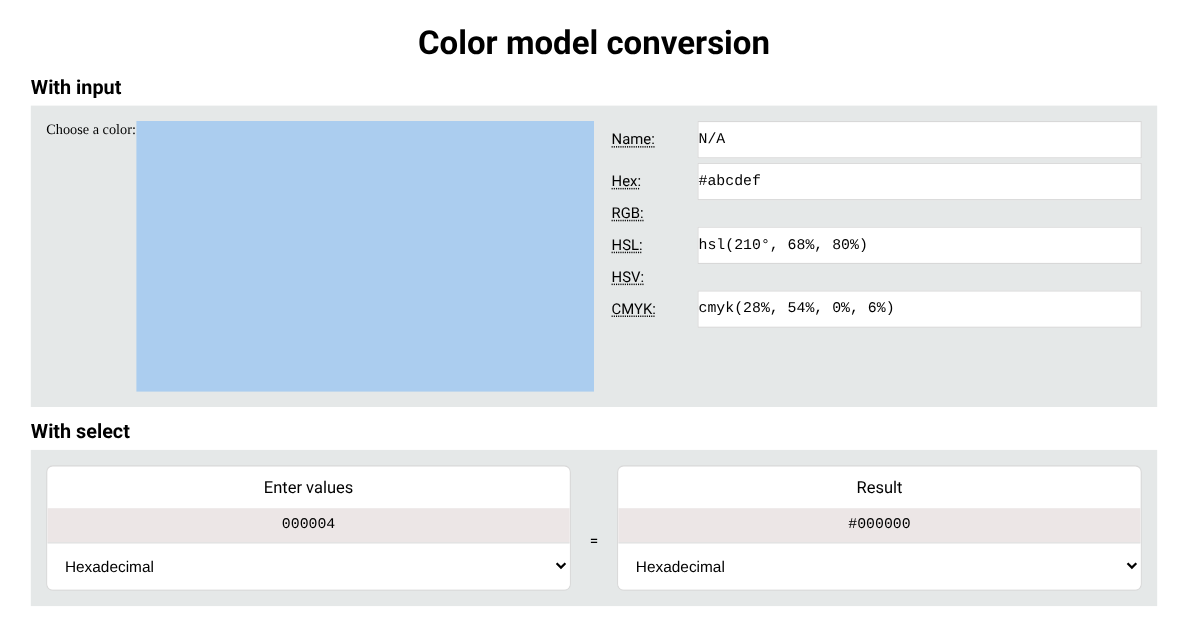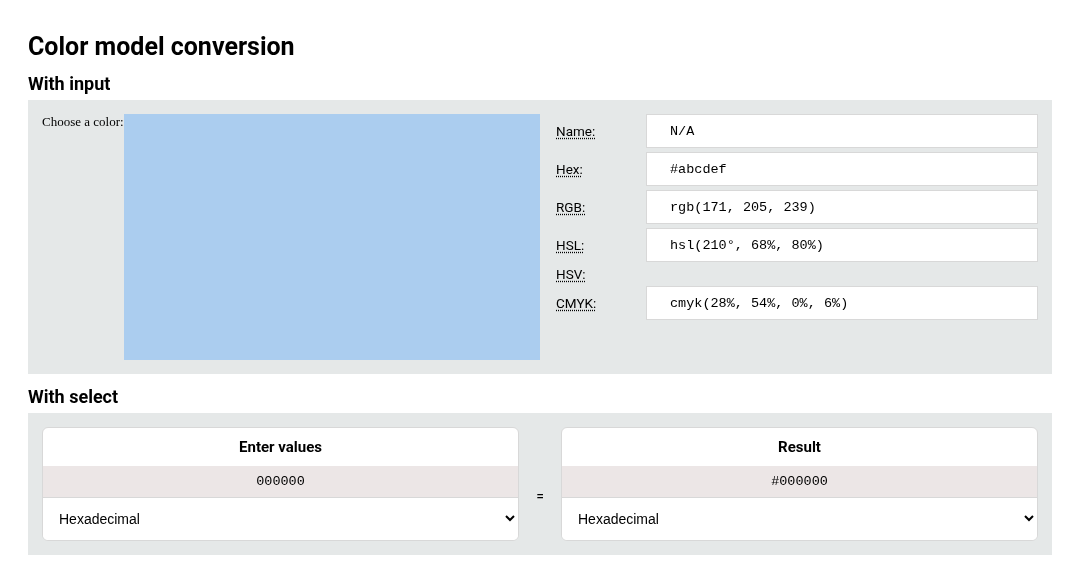--- a/index.html
+++ b/index.html
@@ -5,24 +5,24 @@
     * { box-sizing: border-box; margin: 0; padding: 0; }
     body {
       font-family: Roboto, Arial, sans-serif;
       background: #ffffff;
       color: #000;
       width: 1080px;
       margin: 0 auto;
       padding: 16px 28px;
     }
     h1 {
-      text-align: left;
-      font-size: 25px;
+      text-align: center;
+      font-size: 30px;
       font-weight: 700;
-      margin: 16px 0 12px 0;
+      margin: 6px 0 12px 0;
     }
     h2 {
       font-size: 18px;
       font-weight: 700;
       margin: 6px 0 6px 0;
     }
     .panel {
       background: #e5e8e8;
       padding: 14px;
       margin-bottom: 12px;
@@ -52,34 +52,33 @@
     }
     .readouts {
       flex: 1;
       display: flex;
       flex-direction: column;
       gap: 4px;
     }
     .readout-row {
       display: flex;
       align-items: center;
-      gap: 12px;
     }
     .readout-label {
       flex: 0 0 78px;
       font-size: 13.5px;
       text-decoration: underline dotted;
       text-underline-offset: 2px;
       cursor: help;
     }
     .readout-value {
       flex: 1;
       background: #ffffff;
       border: 1px solid #d8d8d8;
-      padding: 8px 23px;
+      padding: 8px 0;
       font-family: "Courier New", Consolas, monospace;
       font-size: 13.5px;
       min-height: 34px;
       display: flex;
       align-items: center;
     }
     
     .select-panel {
       display: flex;
       gap: 14px;
@@ -89,21 +88,21 @@
       flex: 1;
       background: #ffffff;
       border: 1px solid #d8d8d8;
       border-radius: 6px;
       overflow: hidden;
       display: flex;
       flex-direction: column;
     }
     .select-header {
       text-align: center;
-      font-weight: 700;
+      font-weight: 400;
       font-size: 15px;
       padding: 10px 6px;
     }
     .select-value {
       background: #ece6e6;
       text-align: center;
       font-family: "Courier New", Consolas, monospace;
       font-size: 13.5px;
       padding: 8px 6px;
     }
@@ -143,42 +142,41 @@
     <div class="readout-row">
       <span class="readout-label">Name:</span>
       <div class="readout-value">N/A</div>
     </div>
     <div class="readout-row">
       <span class="readout-label">Hex:</span>
       <div class="readout-value">#abcdef</div>
     </div>
     <div class="readout-row">
       <span class="readout-label">RGB:</span>
-      <div class="readout-value">rgb(171, 205, 239)</div>
     </div>
     <div class="readout-row">
       <span class="readout-label">HSL:</span>
       <div class="readout-value">hsl(210°, 68%, 80%)</div>
     </div>
     <div class="readout-row">
       <span class="readout-label">HSV:</span>
     </div>
     <div class="readout-row">
       <span class="readout-label">CMYK:</span>
       <div class="readout-value">cmyk(28%, 54%, 0%, 6%)</div>
     </div>
   </div>
 </div>
 
 <h2>With select</h2>
 
 <div class="panel select-panel">
   <div class="select-col">
     <div class="select-header">Enter values</div>
-    <div class="select-value">000000</div>
+    <div class="select-value">000004</div>
     <select class="select-dd">
       <option>Hexadecimal</option>
     </select>
   </div>
   <div class="equals">=</div>
   <div class="select-col">
     <div class="select-header">Result</div>
     <div class="select-value">#000000</div>
     <select class="select-dd">
       <option>Hexadecimal</option>

